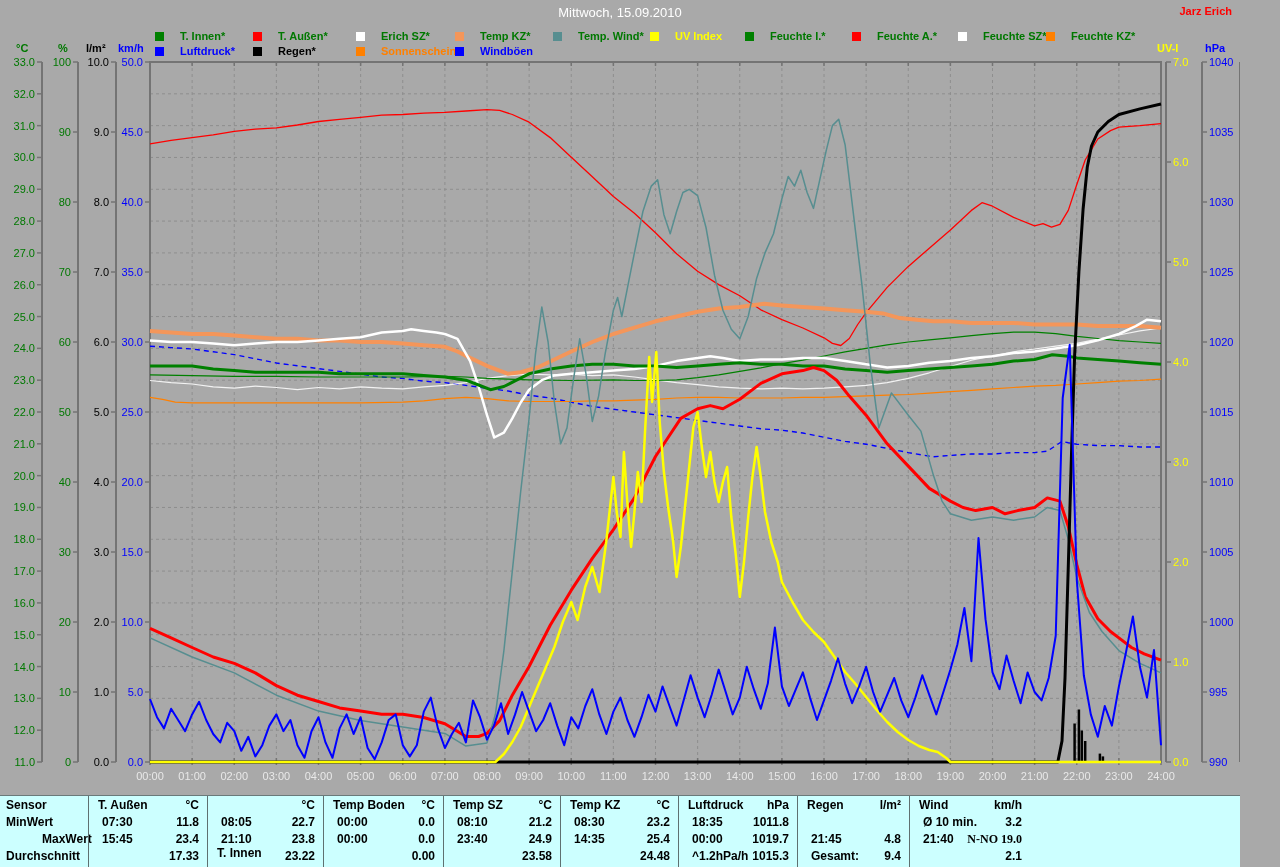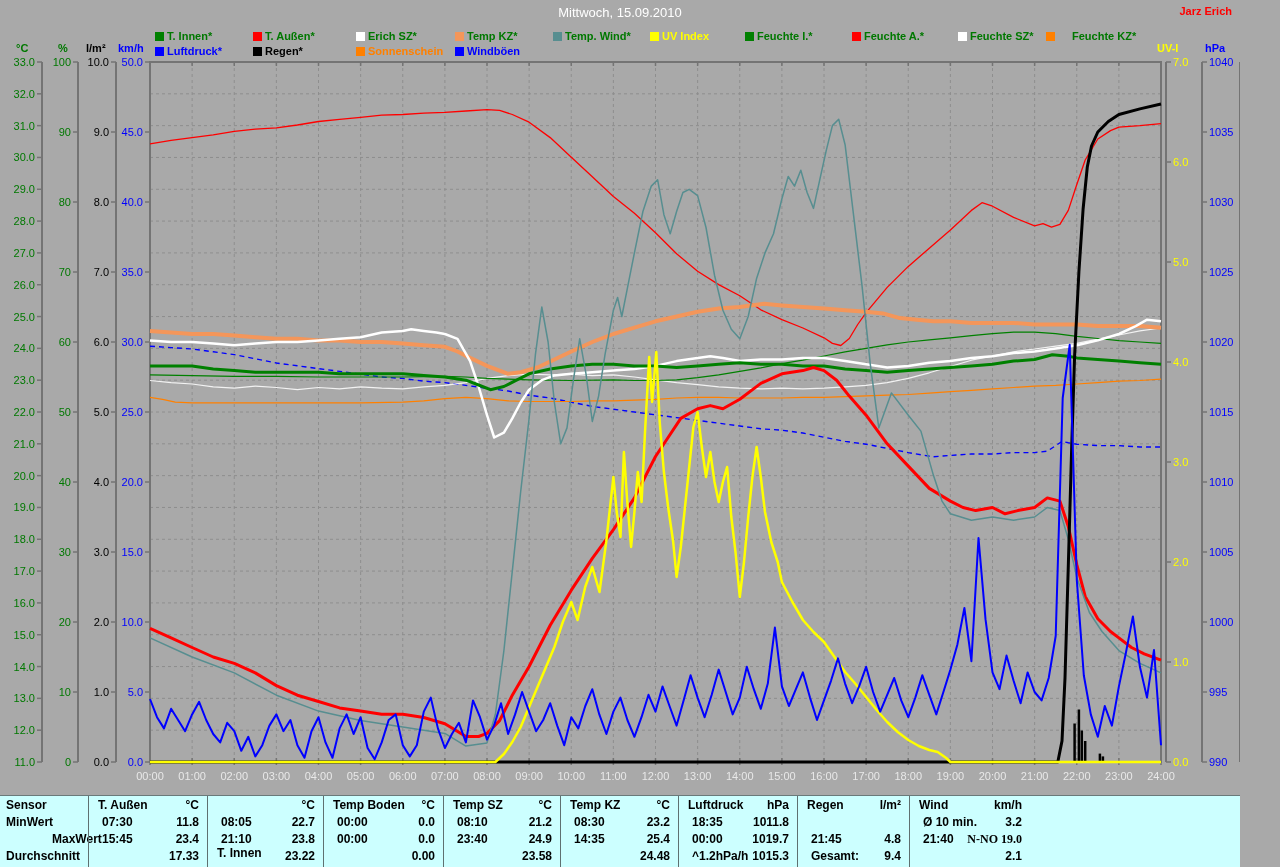--- a/index.html
+++ b/index.html
@@ -1,20 +1,20 @@
 <!DOCTYPE html>
 <html><head>
 <meta charset="utf-8">
 <style>
   html,body{margin:0;padding:0;}
   body{background:#a9a9a9;}
   #root{position:relative;width:1240px;height:867px;font-family:"Liberation Sans",sans-serif;overflow:hidden;}
   #page-title{position:absolute;top:5px;left:0;width:100%;text-align:center;font-size:13px;}
   #author{position:absolute;top:5px;right:8px;font-size:11px;font-weight:bold;}
-  .legend-item{position:absolute;display:flex;align-items:center;gap:3px;height:10px;}
+  .legend-item{position:absolute;display:flex;align-items:center;gap:16px;height:10px;}
   .swatch{width:9px;height:9px;display:inline-block;flex:none;}
   .legend-label{font-size:11px;font-weight:bold;white-space:nowrap;line-height:10px;}
   #chart-svg{position:absolute;left:0;top:0;}
   #stats-table{position:absolute;left:0;top:795px;width:1280px;height:72px;border-top:1px solid #6a7a7a;}
   .tbl-cell{position:absolute;font-size:12px;font-weight:bold;height:15px;line-height:15px;white-space:nowrap;color:#000;}
   .tbl-sep{position:absolute;top:0;width:1px;height:72px;background:#5f7070;}
 </style>
 </head>
 <body style="background: rgb(169, 169, 169);">
 
@@ -53,21 +53,21 @@
       <div class="legend-item" style="left: 852px; top: 31px;">
         <span class="swatch" style="background: rgb(255, 0, 0);"></span>
         <span class="legend-label" style="color: rgb(0, 120, 0);">Feuchte A.*</span>
       </div>
       <div class="legend-item" style="left: 950px; top: 31px; padding-left: 8px;">
         <span class="swatch" style="background: rgb(255, 255, 255);"></span>
         <span class="legend-label" style="color: rgb(0, 120, 0);">Feuchte SZ*</span>
       </div>
       <div class="legend-item" style="left: 1046px; top: 31px;">
         <span class="swatch" style="background: rgb(255, 128, 0);"></span>
-        <span class="legend-label" style="color: rgb(0, 120, 0); margin-left: 14px;">Feuchte KZ*</span>
+        <span class="legend-label" style="color: rgb(0, 120, 0);">Feuchte KZ*</span>
       </div>
       <div class="legend-item" style="left: 155px; top: 46px;">
         <span class="swatch" style="background: rgb(0, 0, 255);"></span>
         <span class="legend-label" style="color: rgb(0, 0, 255);">Luftdruck*</span>
       </div>
       <div class="legend-item" style="left: 253px; top: 46px;">
         <span class="swatch" style="background: rgb(0, 0, 0);"></span>
         <span class="legend-label" style="color: rgb(0, 0, 0);">Regen*</span>
       </div>
       <div class="legend-item" style="left: 356px; top: 46px;">
@@ -454,21 +454,21 @@
         <text x="992.5" y="780" fill="#e8e8e8" font-size="11px" text-anchor="middle">20:00</text>
         <text x="1034.625" y="780" fill="#e8e8e8" font-size="11px" text-anchor="middle">21:00</text>
         <text x="1076.75" y="780" fill="#e8e8e8" font-size="11px" text-anchor="middle">22:00</text>
         <text x="1118.875" y="780" fill="#e8e8e8" font-size="11px" text-anchor="middle">23:00</text>
         <text x="1161" y="780" fill="#e8e8e8" font-size="11px" text-anchor="middle">24:00</text>
       </g>
     </svg>
   <div id="stats-table" style="background: rgb(204, 255, 255);">
       <div class="tbl-cell" style="top: 2px; left: 6px;">Sensor</div>
       <div class="tbl-cell" style="top: 19px; left: 6px;">MinWert</div>
-      <div class="tbl-cell" style="top: 36px; left: 16px; padding-left: 36px;">MaxWert</div>
+      <div class="tbl-cell" style="top: 36px; left: 6px; padding-left: 36px;">MaxWert</div>
       <div class="tbl-cell" style="top: 53px; left: 6px;">Durchschnitt</div>
       <div class="tbl-sep" style="left: 88px;"></div>
       <div class="tbl-cell" style="top: 2px; left: 98px;">T. Außen</div>
       <div class="tbl-cell" style="top: 2px; left: 135px; width: 64px; text-align: right;">°C</div>
       <div class="tbl-cell" style="top: 19px; left: 102px;">07:30</div>
       <div class="tbl-cell" style="top: 19px; left: 107px; width: 92px; text-align: right;">11.8</div>
       <div class="tbl-cell" style="top: 36px; left: 102px;">15:45</div>
       <div class="tbl-cell" style="top: 36px; left: 107px; width: 92px; text-align: right;">23.4</div>
       <div class="tbl-cell" style="top: 53px; left: 107px; width: 92px; text-align: right;">17.33</div>
       <div class="tbl-sep" style="left: 207px;"></div>

